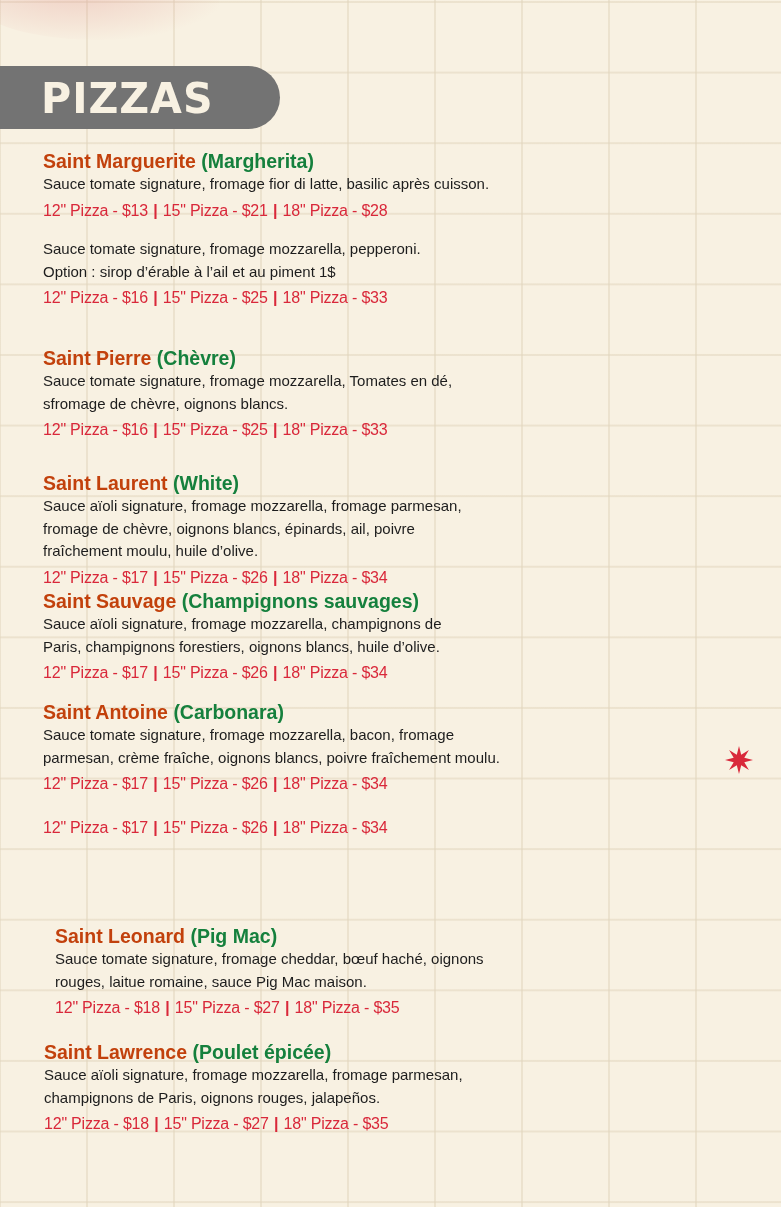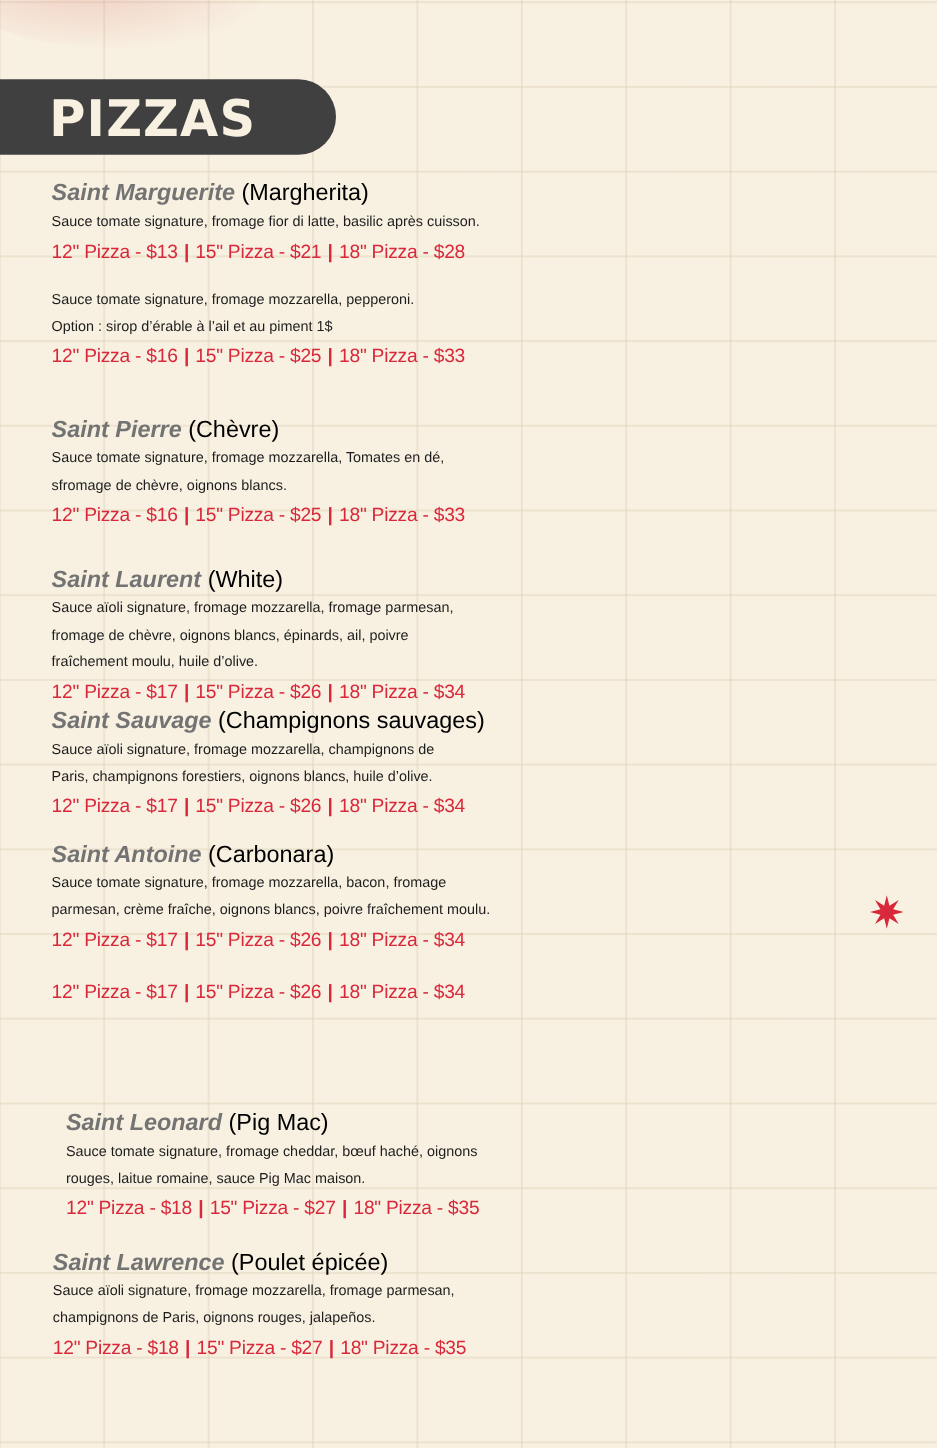--- a/index.html
+++ b/index.html
@@ -28,21 +28,21 @@
       height: 70px;
       border-radius: 50%;
       background: radial-gradient(ellipse at 40% 30%, rgba(225, 150, 145, 0.35) 0%, rgba(225, 150, 145, 0.15) 45%, rgba(225, 150, 145, 0) 75%);
     }
     .banner {
       position: absolute;
       left: 0;
       top: 66px;
       width: 280px;
       height: 63px;
-      background: #404040;
+      background: #737373;
       border-radius: 0 32px 32px 0;
     }
     .banner-title {
       position: absolute;
       left: 41px;
       top: 0;
       height: 63px;
       line-height: 65px;
       font-family: "DejaVu Sans", sans-serif;
       font-weight: bold;
@@ -63,29 +63,28 @@
       left: 0;
       width: 700px;
     }
     .item-head {
       font-size: 19.5px;
       line-height: 22px;
       white-space: nowrap;
     }
     .item-name {
       font-weight: bold;
-      color: #737373;
-      font-style: italic;
+      color: #c2410c;
     }
     .item-variant {
-      font-weight: normal;
-      color: #000000;
+      font-weight: bold;
+      color: #15803d;
     }
     .item-desc {
-      font-size: 12px;
+      font-size: 15px;
       line-height: 22.5px;
       color: #1d1d1d;
       white-space: pre-line;
       margin-top: 1px;
     }
     .item-prices {
       margin-top: 5px;
       font-size: 16px;
       line-height: 20px;
       color: #d9283a;

